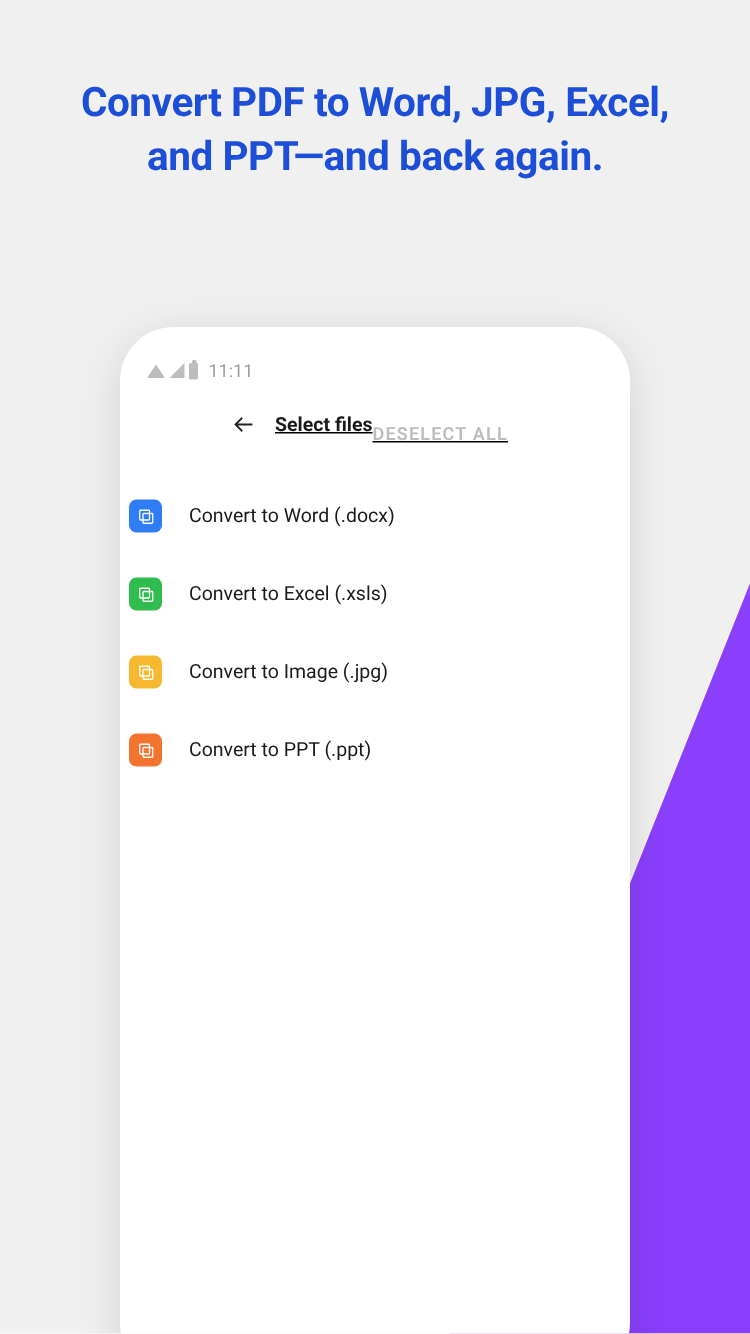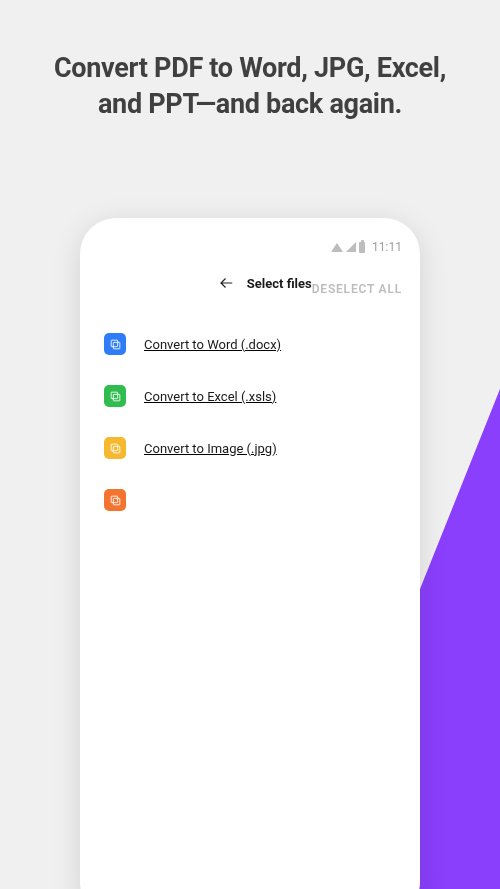--- a/index.html
+++ b/index.html
@@ -17,41 +17,41 @@
     height: 0;
     border-left: 200px solid transparent;
     border-bottom: 500px solid #8a3ffc;
     z-index: 0;
   }
   .headline {
     text-align: center;
     padding: 50px 30px 30px 30px;
     font-size: 27px;
     font-weight: 700;
-    color: #404040;
+    color: #1d4ed8;
     line-height: 1.35;
     letter-spacing: -0.3px;
   }
   .phone {
     position: absolute;
     left: 50%;
     transform: translateX(-50%);
     top: 218px;
     width: 340px;
     height: 700px;
     background: #fff;
     border-radius: 36px;
     box-shadow: 0 6px 30px rgba(0,0,0,0.12);
     z-index: 2;
     overflow: hidden;
     padding: 16px 0 0 0;
   }
   .status-bar {
     display: flex;
-    justify-content: flex-end;
+    justify-content: flex-start;
     align-items: center;
     gap: 4px;
     padding: 6px 18px 4px 18px;
     font-size: 12px;
     color: #9e9e9e;
   }
   .status-icons { display: flex; align-items: center; gap: 3px; }
   .wifi-icon {
     width: 0; height: 0;
     border-left: 6px solid transparent;
@@ -77,22 +77,23 @@
     position: absolute;
     top: -2px; left: 1.5px;
     width: 3px; height: 2px;
     background: #bdbdbd;
     border-radius: 1px 1px 0 0;
   }
   .clock { margin-left: 3px; font-size: 12px; color: #9e9e9e; }
   .app-header {
     display: flex;
     align-items: center;
-    justify-content: flex-end;
+    justify-content: center;
     padding: 12px 18px 12px 10px;
+    text-decoration: underline;
   }
   .app-header-left {
     display: flex;
     align-items: center;
     gap: 10px;
   }
   .back-arrow {
     width: 20px; height: 20px;
     display: flex; align-items: center; justify-content: center;
     cursor: pointer;
@@ -105,22 +106,21 @@
   }
   .deselect {
     font-size: 12px;
     letter-spacing: 0.8px;
     font-weight: 600;
     color: #bdbdbd;
     cursor: pointer;
     margin-top: 12px;
   }
   .options {
-    padding: 10px 24px;
-    text-decoration: underline;
+    padding: 10px 6px;
   }
   .option-row {
     display: flex;
     align-items: center;
     gap: 18px;
     padding: 15px 0;
     cursor: pointer;
   }
   .option-icon {
     width: 22px; height: 22px;
@@ -200,17 +200,18 @@
       <div class="option-label">Convert to Image (.jpg)</div>
     </div>
 
     <div class="option-row">
       <div class="option-icon icon-orange">
         <svg viewBox="0 0 24 24">
             <rect x="4" y="4" width="12" height="12" rx="1"></rect>
             <rect x="8" y="8" width="12" height="12" rx="1"></rect>
           </svg>
       </div>
+      <div class="option-label">Convert to PPT (.ppt)</div>
     </div>
 
   </div>
 
 </div>
 
 </body></html>

